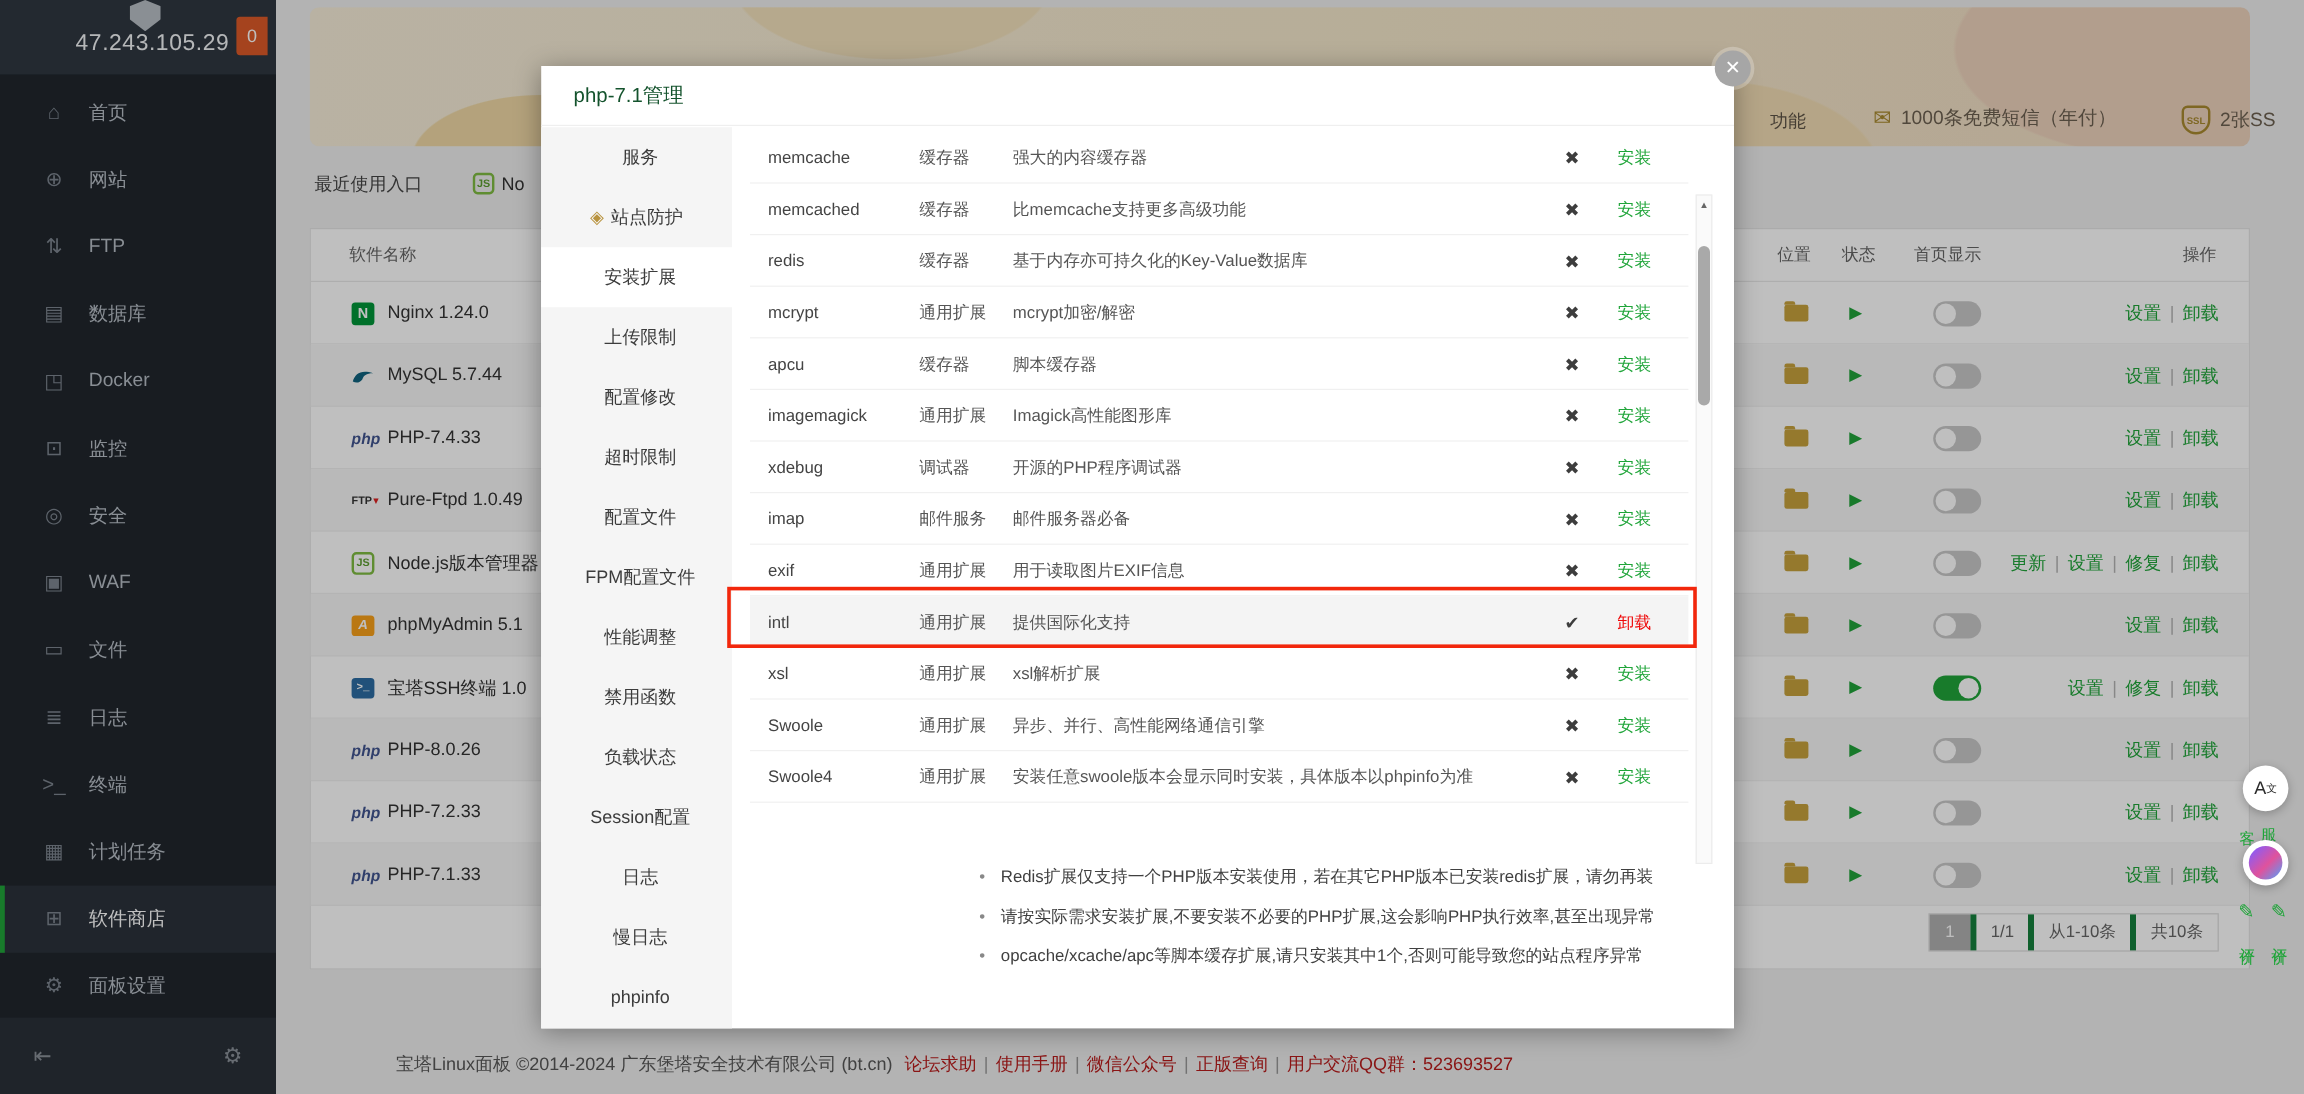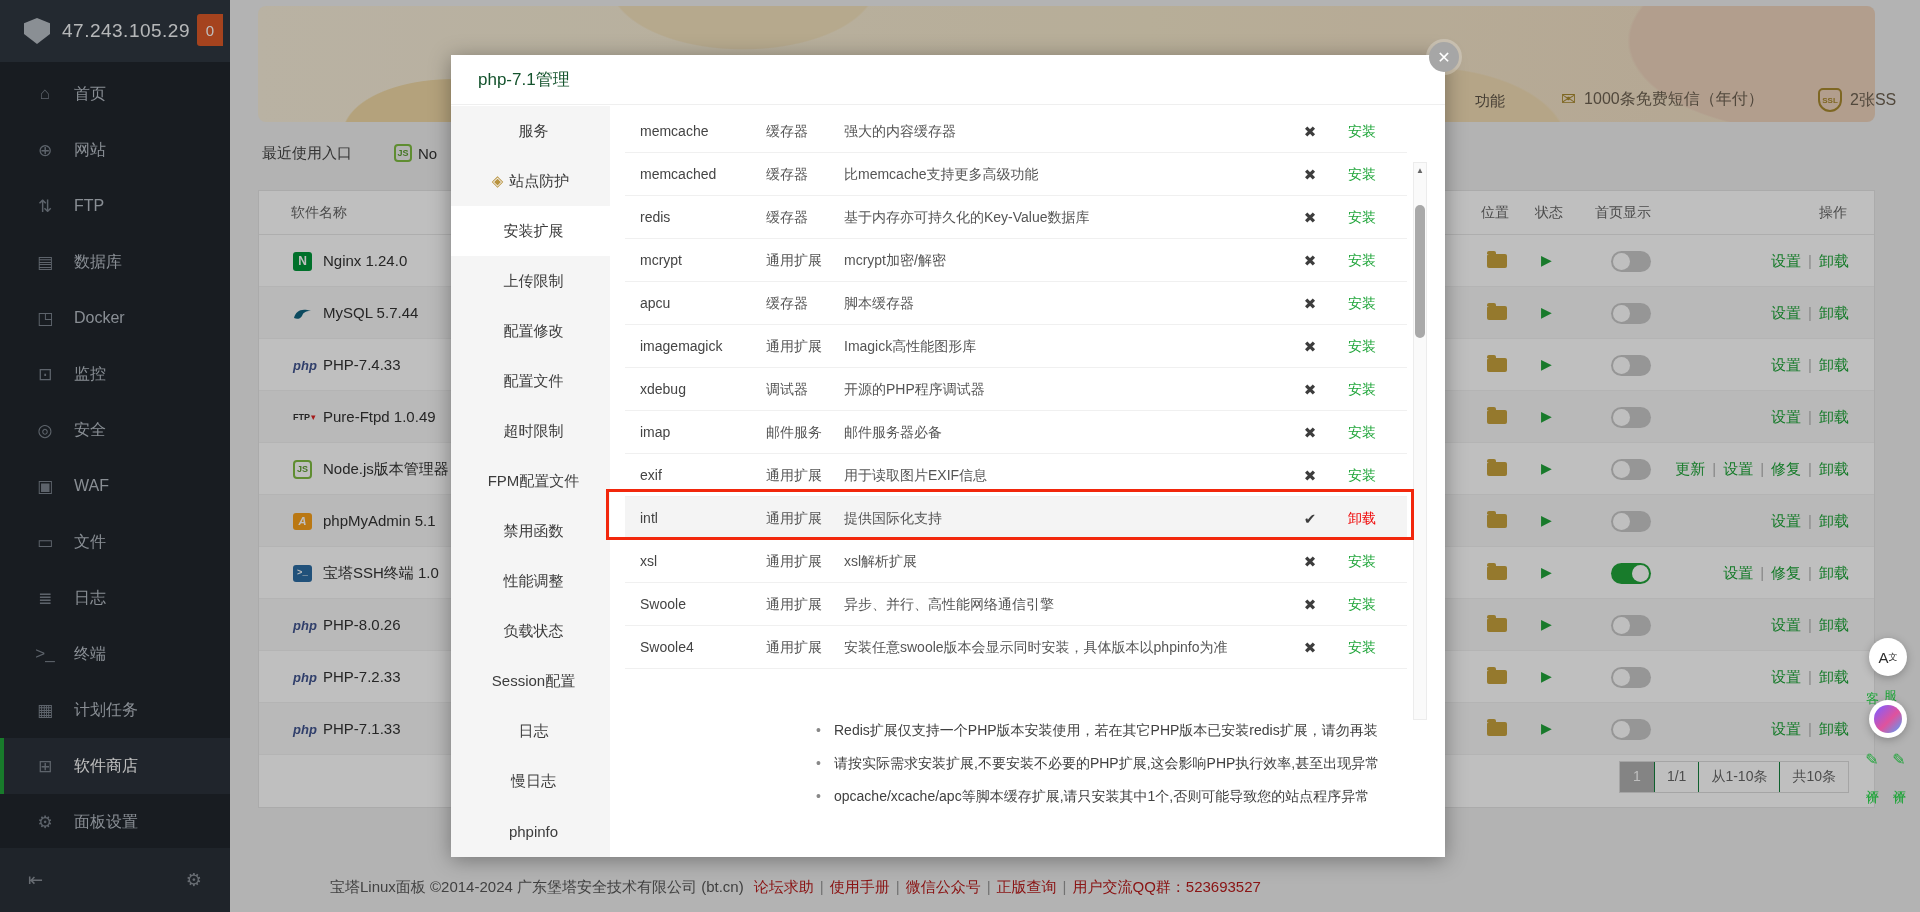--- a/index.html
+++ b/index.html
@@ -1,21 +1,21 @@
 <!DOCTYPE html>
 <html><head>
 <meta charset="utf-8">
 <style>
   * { margin:0; padding:0; box-sizing:border-box; font-family:"Liberation Sans","DejaVu Sans",sans-serif; }
   html,body { width:1920px; height:912px; overflow:hidden; background:#efefef; }
   #app { position:relative; width:1920px; height:912px; background:#efefef; }
 
   
   .sidebar { position:absolute; left:0; top:0; width:230px; height:912px; background:#20262d; z-index:10; }
-  .sb-head { position:relative; height:62px; background:#2f3741; display:flex; align-items:center; padding-left:24px; }
+  .sb-head { position:relative; height:62px; background:#2f3741; display:flex; align-items:center; padding-left:24px;flex-direction:column; }
   .sb-logo { width:26px; height:26px; background:#b9bfc6; clip-path:polygon(50% 0,100% 20%,100% 62%,50% 100%,0 62%,0 20%); margin-right:12px; }
   .sb-ip { color:#f2f4f6; font-size:19px; letter-spacing:.5px; }
   .sb-badge { position:absolute; right:7px; top:14px; width:26px; height:32px; background:#dd5a28; color:#fff; font-size:15px; display:flex; align-items:center; justify-content:center; border-radius:3px 0 0 3px; }
   .sb-nav { position:absolute; top:66px; left:0; width:230px; }
   .sb-item { position:relative; height:56px; display:flex; align-items:center; padding-left:34px; cursor:pointer; }
   .sb-item .nico { width:22px; color:#7d858f; font-size:17px; margin-right:18px; text-align:center; font-style:normal; }
   .sb-item .nlabel { color:#b7bec6; font-size:16px; }
   .sb-item.active { background:#2b323b; }
   .sb-item.active::before { content:""; position:absolute; left:0; top:0; width:4px; height:100%; background:#20a53a; }
   .sb-item.active .nlabel { color:#fff; }
@@ -56,21 +56,21 @@
   .cell-play { position:absolute; left:1282px; top:17px; color:#21a33a; font-size:14px; cursor:pointer; }
   .toggle { position:absolute; left:1352px; top:16px; width:40px; height:21px; background:#c9c9c9; border-radius:11px; cursor:pointer; }
   .toggle::before { content:""; position:absolute; left:2px; top:2px; width:17px; height:17px; background:#fff; border-radius:50%; }
   .toggle.on { background:#20a53a; }
   .toggle.on::before { left:21px; }
   .row-actions { position:absolute; right:25px; top:17px; font-size:15px; white-space:nowrap; }
   .row-actions .act { color:#20a53a; cursor:pointer; text-decoration:none; }
   .row-actions .act-sep { color:#b5b5b5; margin:0 7px; }
 
   .pager { position:absolute; right:25px; bottom:14px; display:flex; border:1px solid #ddd; font-size:14px; color:#666; }
-  .pager > div { padding:6px 12px; border-left:1px solid #15803d; }
+  .pager > div { padding:6px 12px; border-left:5px solid #15803d; }
   .pager > div:first-child { border-left:none; }
   .pager .cur { background:#b0b0b0; color:#fff; min-width:34px; text-align:center; }
 
   .footer { position:absolute; left:330px; top:878px; font-size:15px; color:#575757; white-space:nowrap; }
   .footer a { color:#b91c1c; text-decoration:none; margin:16px 6px; }
   .footer .fsep { color:#999; }
 
   
   .overlay { position:absolute; inset:0; background:rgba(0,0,0,.25); z-index:50; }
 
@@ -400,41 +400,41 @@
           <span>上传限制</span>
         </div>
 
         <div class="mtab">
           <i class="gold"></i>
           <span>配置修改</span>
         </div>
 
         <div class="mtab">
           <i class="gold"></i>
+          <span>超时限制</span>
+        </div>
+
+        <div class="mtab">
+          <i class="gold"></i>
           <span>配置文件</span>
         </div>
 
         <div class="mtab">
           <i class="gold"></i>
-          <span>超时限制</span>
-        </div>
-
-        <div class="mtab">
-          <i class="gold"></i>
           <span>FPM配置文件</span>
         </div>
 
         <div class="mtab">
           <i class="gold"></i>
+          <span>性能调整</span>
+        </div>
+
+        <div class="mtab">
+          <i class="gold"></i>
           <span>禁用函数</span>
-        </div>
-
-        <div class="mtab">
-          <i class="gold"></i>
-          <span>性能调整</span>
         </div>
 
         <div class="mtab">
           <i class="gold"></i>
           <span>负载状态</span>
         </div>
 
         <div class="mtab">
           <i class="gold"></i>
           <span>Session配置</span>

